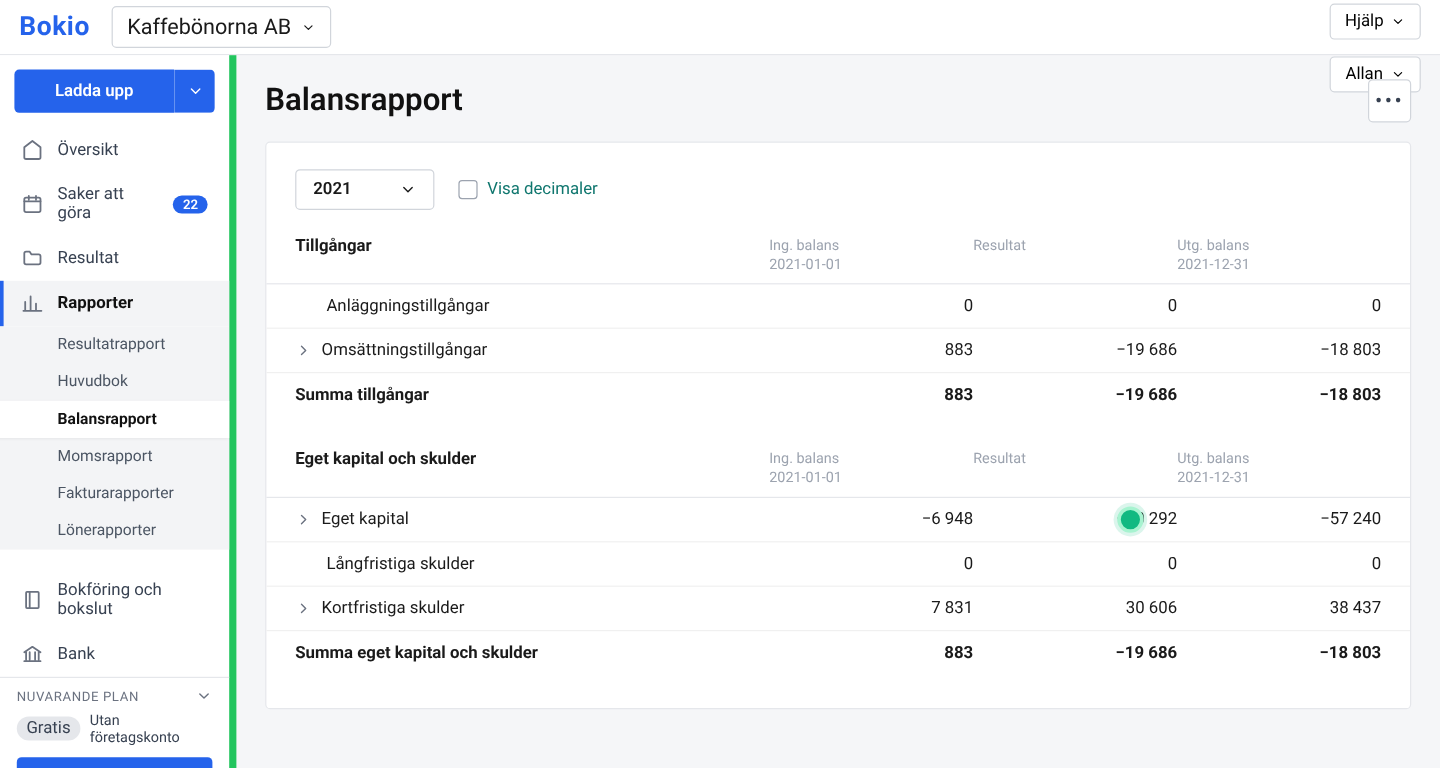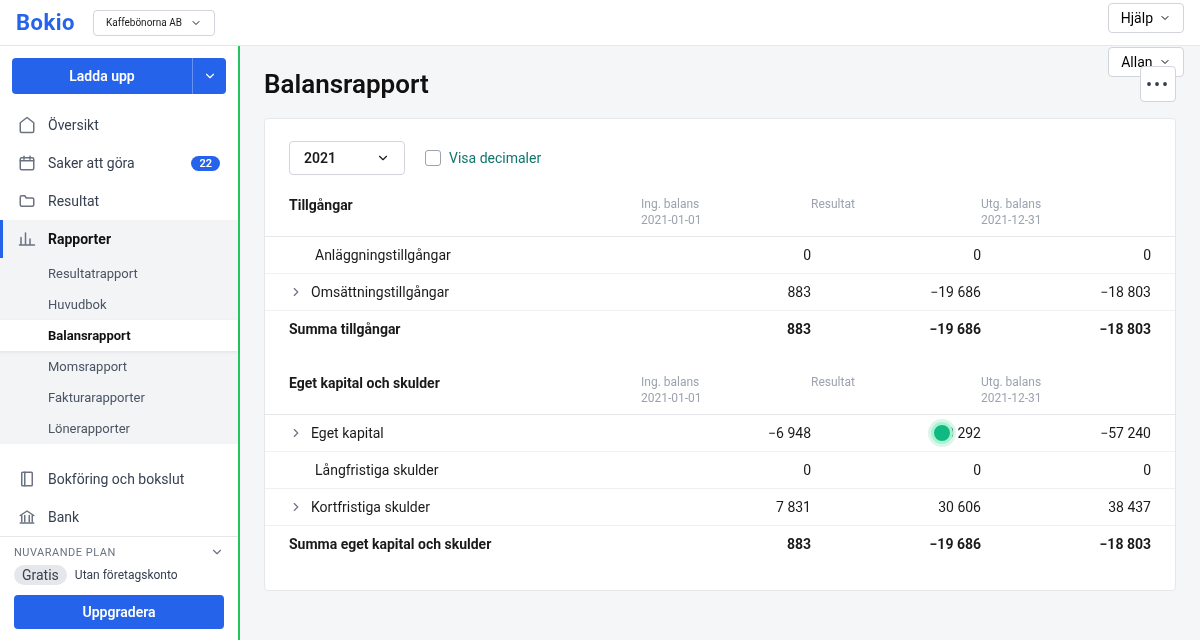--- a/index.html
+++ b/index.html
@@ -1,28 +1,28 @@
 <!DOCTYPE html>
 <html><head>
 <meta charset="utf-8">
 <style>
 * { margin: 0; padding: 0; box-sizing: border-box; font-family: -apple-system, BlinkMacSystemFont, "Segoe UI", Roboto, sans-serif; }
 body { background: #f5f6f8; color: #1a1a1a; font-size: 14px; }
 
 
 .header { background: #fff; height: 46px; display: flex; align-items: center; padding: 0 16px; border-bottom: 1px solid #e5e7eb; }
 .logo { color: #2563eb; font-size: 22px; font-weight: 700; margin-right: 18px; letter-spacing: 0.5px; }
-.company-select { display: flex; align-items: center; border: 1px solid #d1d5db; border-radius: 4px; padding: 6px 12px; font-size: 10px; cursor: pointer; gap: 8px; }
+.company-select { display: flex; align-items: center; border: 1px solid #d1d5db; border-radius: 4px; padding: 6px 12px; font-size: 18px; cursor: pointer; gap: 8px; }
 .header-right { margin-left: auto; display: flex; align-items: center; gap: 14px; flex-direction: column; }
 .bell-icon { color: #9ca3af; }
 .header-btn { display: flex; align-items: center; border: 1px solid #d1d5db; border-radius: 4px; padding: 6px 12px; font-size: 14px; cursor: pointer; gap: 6px; background: #fff; }
 
 
 .container { display: flex; height: calc(100vh - 46px); }
-.sidebar { width: 240px; background: #fff; border-right: 2px solid #22c55e; display: flex; flex-direction: column; position: relative; }
+.sidebar { width: 197px; background: #fff; border-right: 6px solid #22c55e; display: flex; flex-direction: column; position: relative; }
 .main { flex: 1; padding: 20px 24px; overflow: auto; }
 
 
 .upload-row { padding: 12px; display: flex; gap: 0; }
 .upload-btn { flex: 1; background: #2563eb; color: #fff; border: none; padding: 10px 12px; border-radius: 4px 0 0 4px; font-size: 14px; font-weight: 600; cursor: pointer; }
 .upload-chev { width: 34px; background: #2563eb; border: none; border-left: 1px solid rgba(255,255,255,0.3); border-radius: 0 4px 4px 0; color: #fff; display: flex; align-items: center; justify-content: center; cursor: pointer; }
 
 .nav-item { display: flex; align-items: center; padding: 10px 18px; gap: 12px; cursor: pointer; font-size: 14px; color: #374151; }
 .nav-item .icon { width: 18px; height: 18px; color: #6b7280; flex-shrink: 0; }
 .nav-item .badge { margin-left: auto; background: #2563eb; color: #fff; border-radius: 10px; font-size: 11px; padding: 1px 8px; font-weight: 600; }

